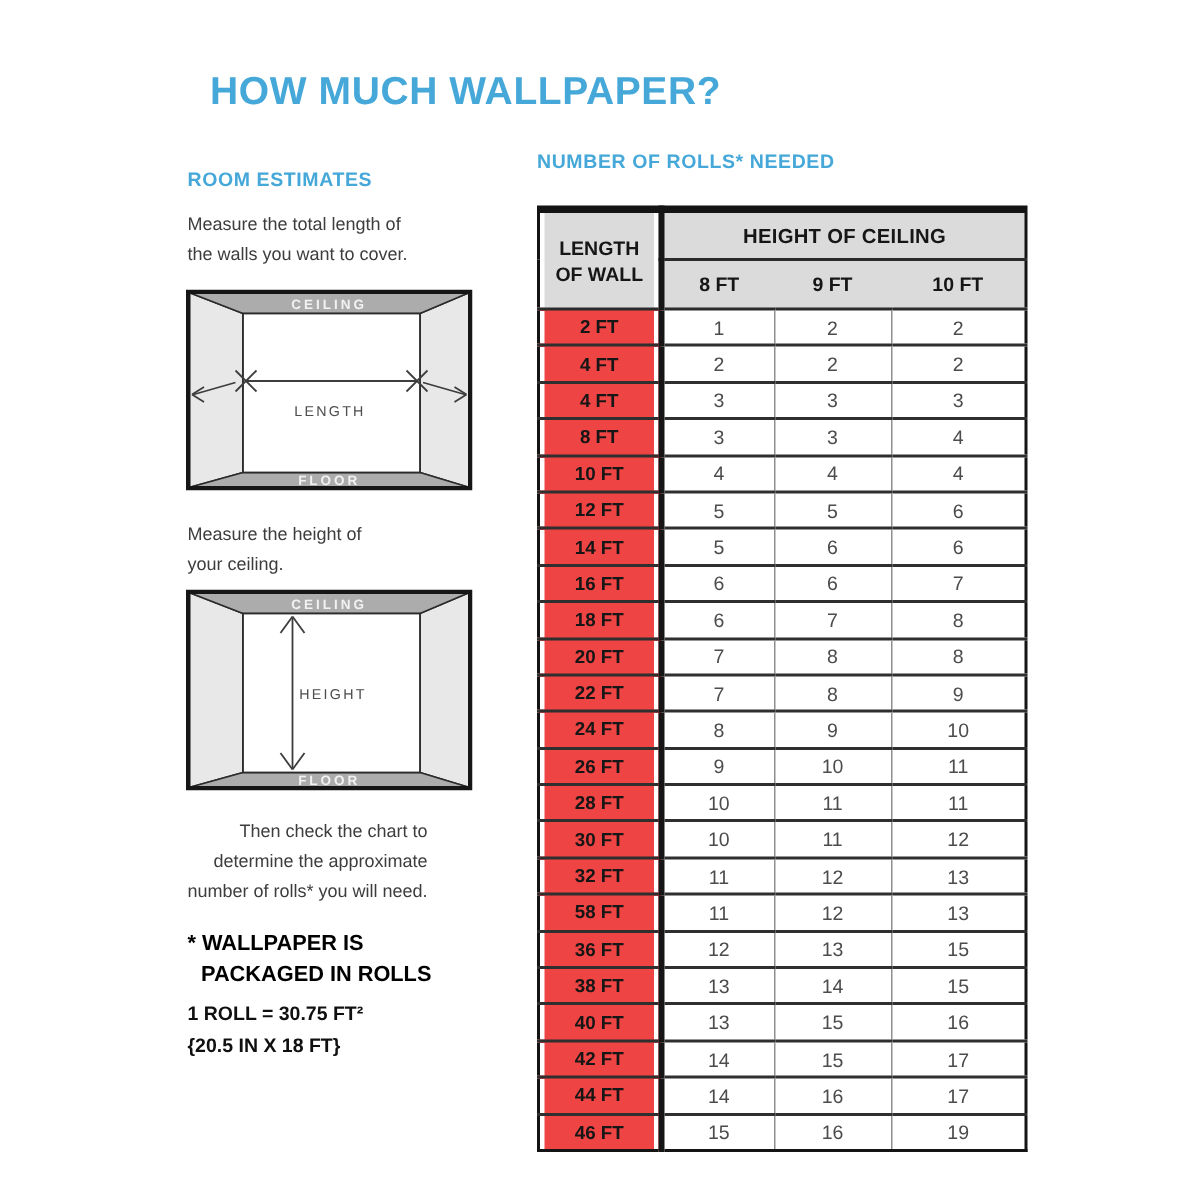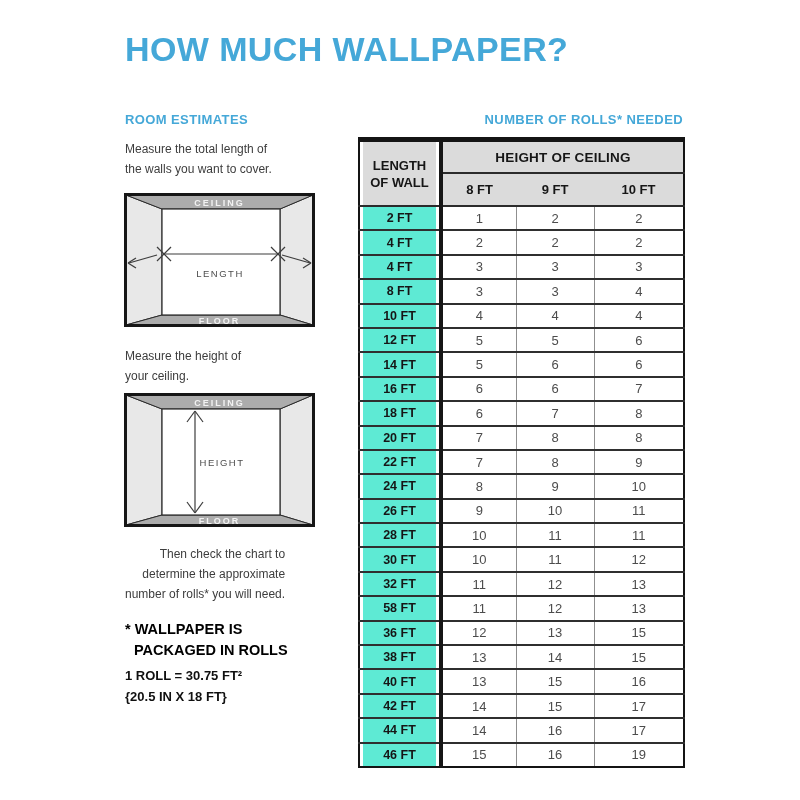--- a/index.html
+++ b/index.html
@@ -1,28 +1,28 @@
 <!DOCTYPE html>
 <html><head>
 <meta charset="utf-8">
 <style>
   html,body { margin:0; padding:0; background:#ffffff; }
   .canvas {
     position:relative; width:800px; height:800px; background:#ffffff;
     font-family:"Liberation Sans", sans-serif; overflow:hidden;
   }
   .page-title {
-    position:absolute; left:125px; top:30px; margin:0;
-    font-size:34px; font-weight:bold; letter-spacing:0.4px; color:#45A8D8;
+    position:absolute; left:125px; top:30px; margin:15px;
+    font-size:26px; font-weight:bold; letter-spacing:0.4px; color:#45A8D8;
   }
   .section-heading {
     position:absolute; font-size:13px; font-weight:bold; letter-spacing:0.4px; color:#45A8D8;
   }
   .heading-room { left:125px; top:112px; }
-  .heading-table { left:358px; top:112px; width:325px; text-align:right; }
+  .heading-table { left:358px; top:100px; width:325px; text-align:left; }
   .step-text {
     position:absolute; left:125px; margin:0; font-size:12px; line-height:20px;
     color:#3d3d3d; white-space:pre-line;
   }
   .step1 { top:139px; }
   .step2 { top:346px; }
   .step3 { top:544px;text-align:right; }
   .diagram { position:absolute; left:124px; width:191px; height:134px; }
   .diagram1 { top:193px; }
   .diagram2 { top:393px; }
@@ -48,21 +48,21 @@
   .wtable thead th { background:#DBDBDB; }
   .wtable th.corner {
     border-right:4px solid #161616; border-bottom:2px solid #2b2b2b;
     box-shadow: inset -3px 0 0 #ffffff, inset 3px 0 0 #ffffff;
     font-size:13px; line-height:17px; white-space:pre-line;
   }
   .wtable th.group { height:30px; border-bottom:2px solid #2b2b2b; font-size:13.5px; letter-spacing:0.2px; }
   .wtable th.sub   { height:31px; border-bottom:2px solid #2b2b2b; font-size:13px; }
   .wtable tbody tr { height:24.4px; }
   .wtable tbody th.rowhead {
-    background:#5eead4; font-size:12.5px;
+    background:#ef4444; font-size:12.5px;
     border-right:4px solid #161616;
     box-shadow: inset -3px 0 0 #ffffff, inset 3px 0 0 #ffffff;
   }
   .wtable tbody td { font-size:13px; color:#4c4c4c; text-align:center; padding:0; }
   .wtable tbody tr:not(:last-child) th,
   .wtable tbody tr:not(:last-child) td { border-bottom:2px solid #2f2f2f; }
   .wtable tbody td.vsep { border-left:1px solid #8f8f8f; }
   .room-label { font-size:9px; font-weight:bold; letter-spacing:2px; fill:#f2f2f2; }
   .measure-label { font-size:9.5px; letter-spacing:1.5px; fill:#4d4d4d; }
   .annot { stroke:#3d3d3d; stroke-width:1.2; fill:none; }

